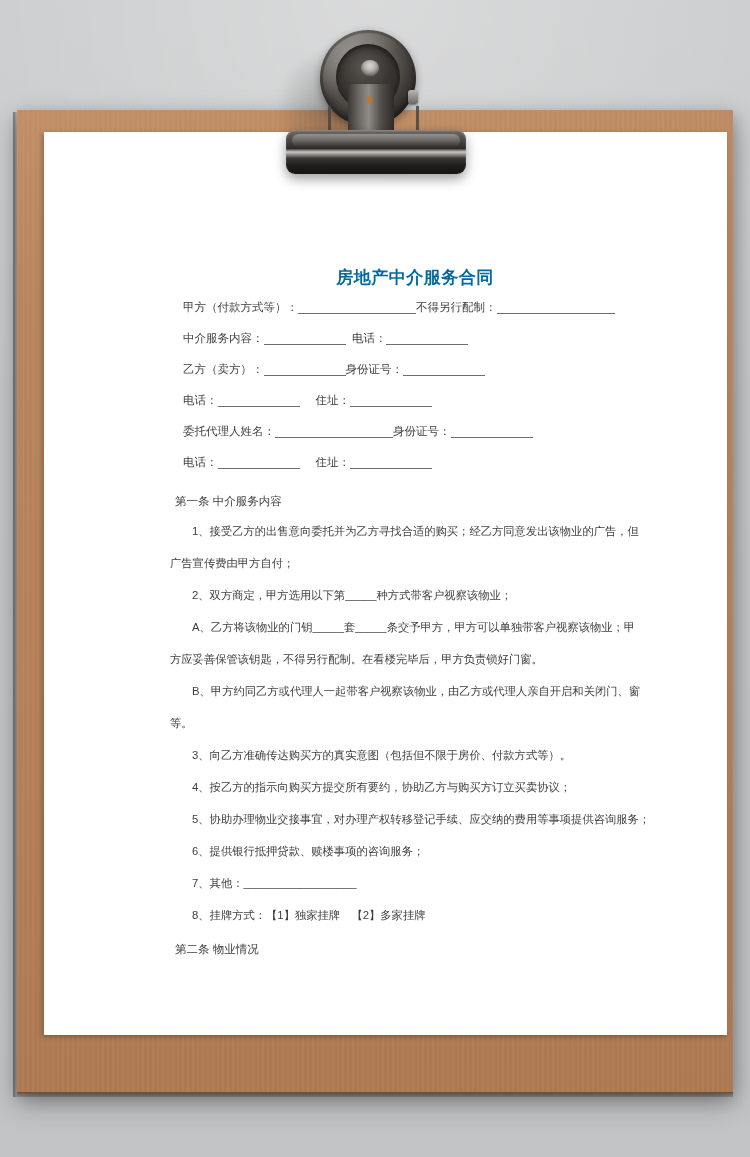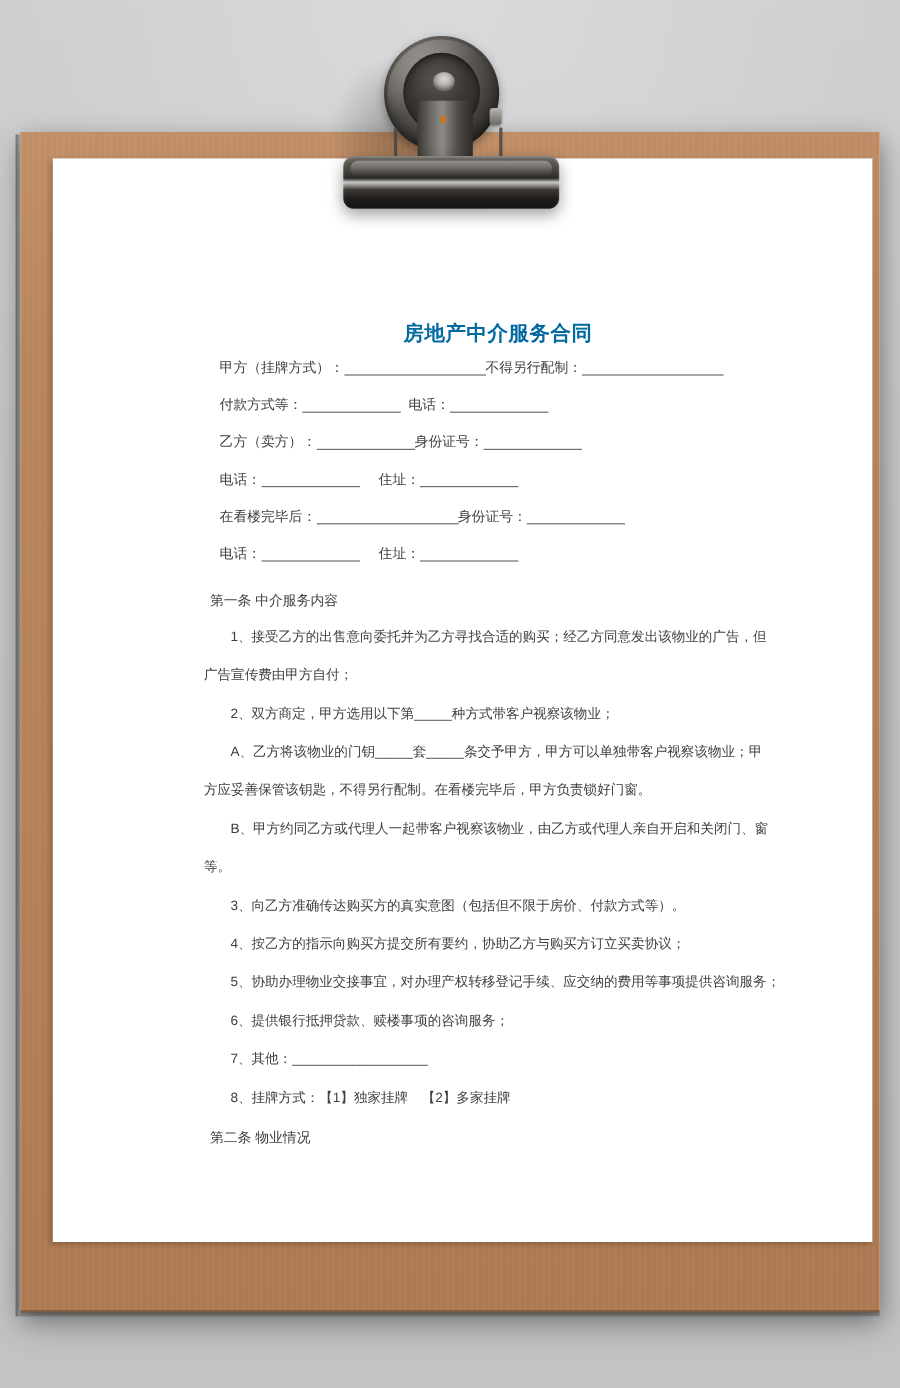--- a/index.html
+++ b/index.html
@@ -159,25 +159,25 @@
   <div class="board">
     <div class="board-edge-l"></div>
     <div class="board-edge-b"></div>
   </div>
 
   <div class="paper"></div>
 
   <div class="doc">
     <div class="doc-title">房地产中介服务合同</div>
     <div class="lines">
-        <div class="row ln ind1" style="top: 0px;"><span>甲方（挂牌方式）：</span><span class="blank b-xl"></span><span></span><span>不得另行配制：</span><span class="blank b-xl"></span></div>
-        <div class="row ln ind1" style="top: 31px;"><span>付款方式等：</span><span class="blank b-l"></span><span>  </span><span>电话：</span><span class="blank b-l"></span></div>
+        <div class="row ln ind1" style="top: 0px;"><span>甲方（付款方式等）：</span><span class="blank b-xl"></span><span></span><span>不得另行配制：</span><span class="blank b-xl"></span></div>
+        <div class="row ln ind1" style="top: 31px;"><span>中介服务内容：</span><span class="blank b-l"></span><span>  </span><span>电话：</span><span class="blank b-l"></span></div>
         <div class="row ln ind1" style="top: 62px;"><span>乙方（卖方）：</span><span class="blank b-l"></span><span></span><span>身份证号：</span><span class="blank b-l"></span></div>
         <div class="row ln ind1" style="top: 93px;"><span>电话：</span><span class="blank b-l"></span><span>     </span><span>住址：</span><span class="blank b-l"></span></div>
-        <div class="row ln ind1" style="top: 124px;"><span>在看楼完毕后：</span><span class="blank b-xl"></span><span></span><span>身份证号：</span><span class="blank b-l"></span></div>
+        <div class="row ln ind1" style="top: 124px;"><span>委托代理人姓名：</span><span class="blank b-xl"></span><span></span><span>身份证号：</span><span class="blank b-l"></span></div>
         <div class="row ln ind1" style="top: 155px;"><span>电话：</span><span class="blank b-l"></span><span>     </span><span>住址：</span><span class="blank b-l"></span></div>
         <div class="row ln ind-sec" style="top: 194px;">第一条 中介服务内容</div>
         <div class="row ln ind2 body" style="top: 224px;">1、接受乙方的出售意向委托并为乙方寻找合适的购买；经乙方同意发出该物业的广告，但</div>
         <div class="row ln ind0 body" style="top: 256px;">广告宣传费由甲方自付；</div>
         <div class="row ln ind2 body" style="top: 288px;">2、双方商定，甲方选用以下第_____种方式带客户视察该物业；</div>
         <div class="row ln ind2 body" style="top: 320px;">A、乙方将该物业的门钥_____套_____条交予甲方，甲方可以单独带客户视察该物业；甲</div>
         <div class="row ln ind0 body" style="top: 352px;">方应妥善保管该钥匙，不得另行配制。在看楼完毕后，甲方负责锁好门窗。</div>
         <div class="row ln ind2 body" style="top: 384px;">B、甲方约同乙方或代理人一起带客户视察该物业，由乙方或代理人亲自开启和关闭门、窗</div>
         <div class="row ln ind0 body" style="top: 416px;">等。</div>
         <div class="row ln ind2 body" style="top: 448px;">3、向乙方准确传达购买方的真实意图（包括但不限于房价、付款方式等）。</div>

